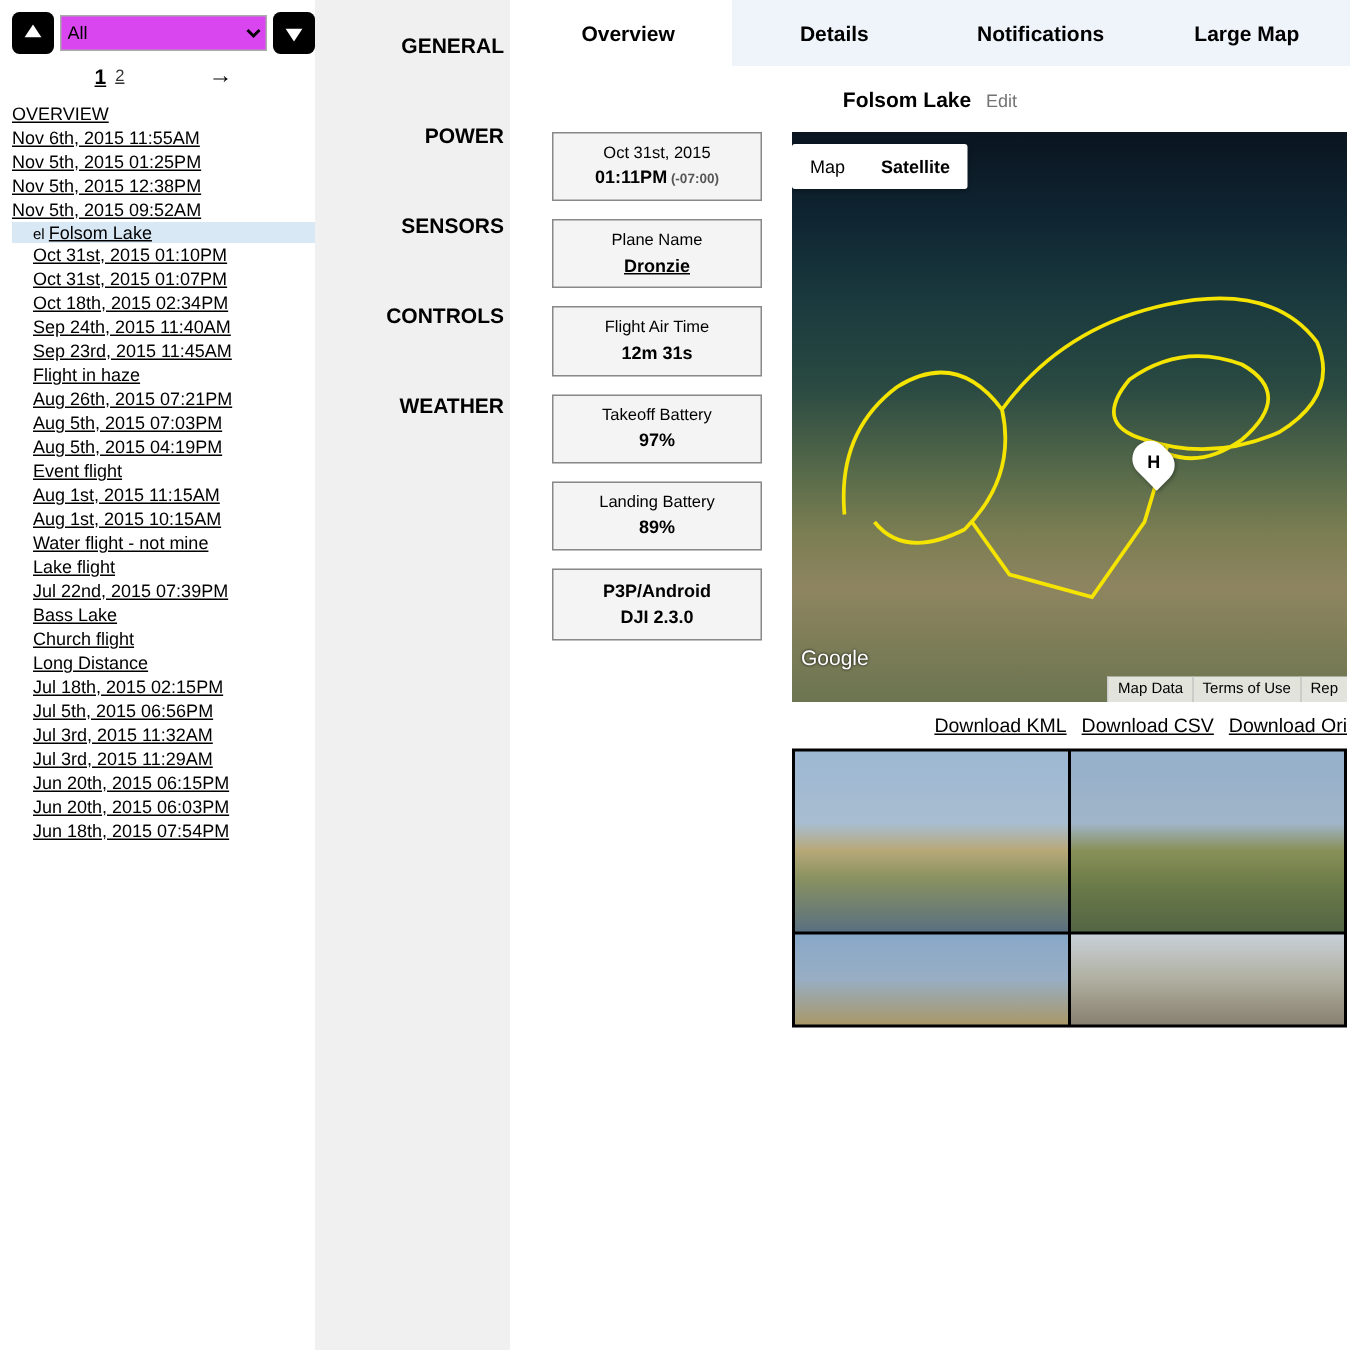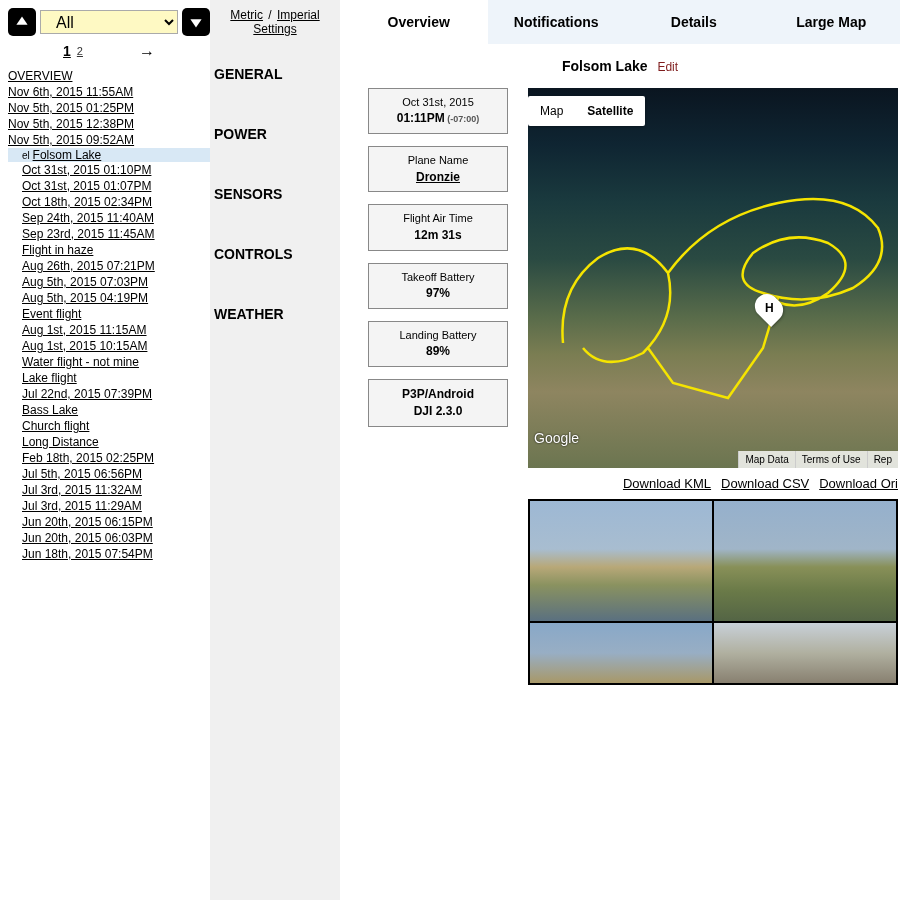--- a/index.html
+++ b/index.html
@@ -5,45 +5,45 @@
 * { box-sizing: border-box; margin: 0; padding: 0; }
 body { font-family: Verdana, Geneva, sans-serif; font-size: 12px; background: #fff; width: 900px; height: 900px; overflow: hidden; }
 .container { display: flex; height: 100%; }
 .left-col { width: 210px; padding: 8px 0 8px 8px; }
 .nav-col { width: 130px; background: #f0f0f0; padding: 8px 4px; }
 .main-col { flex: 1; padding: 0; }
 
 .top-controls { display: flex; align-items: center; gap: 4px; margin-bottom: 6px; }
 .arrow-btn { width: 28px; height: 28px; background: #000; border-radius: 5px; display: flex; align-items: center; justify-content: center; cursor: pointer; }
 .arrow-btn svg { fill: #fff; }
-.filter-select { flex: 1; height: 24px; font-size: 16px; border: 1px solid #aaa; background: #fef9c3; padding: 0 11px; }
+.filter-select { flex: 1; height: 24px; font-size: 12px; border: 1px solid #aaa; background: #d946ef; padding: 0 0; }
 
 .paging { text-align: center; margin-bottom: 8px; display: flex; justify-content: center; align-items: center; gap: 6px; }
 .paging .pg-current { font-weight: bold; text-decoration: underline; font-size: 14px; }
 .paging .pg-other { font-size: 11px; text-decoration: underline; color: #333; cursor: pointer; }
 .paging .pg-next { margin-left: 50px; font-size: 16px; cursor: pointer; }
 
 .flight-list { font-size: 12px; }
 .flight-list a { display: block; padding: 1px 0; color: #000; text-decoration: underline; cursor: pointer; }
 .flight-list .overview-link { font-weight: normal; }
 .flight-list .selected { background: #d8e8f5; padding-left: 14px; }
 .flight-list .indent { padding-left: 14px; }
 
 .nav-top { text-align: center; font-size: 12px; margin-bottom: 16px; }
 .nav-top a { text-decoration: underline; cursor: pointer; color: #000; }
 .nav-top .sep { margin: 0 2px; }
-.nav-section { font-weight: bold; font-size: 14px; text-align: left; padding: 14px 0 30px; cursor: pointer; }
+.nav-section { font-weight: bold; font-size: 14px; text-align: right; padding: 14px 0 30px; cursor: pointer; }
 
 .tabs-row { display: flex; background: #eef4fa; margin-left: 10px; }
 .tab { flex: 1; text-align: center; padding: 14px 4px; font-size: 14px; font-weight: bold; cursor: pointer; background: #eef4fa; }
 .tab.active { background: #fff; }
 
 .title-row { text-align: center; padding: 14px 0; font-size: 14px; }
 .title-row .title { font-weight: bold; }
-.title-row .edit { margin-left: 6px; font-size: 12px; cursor: pointer; color: #7f1d1d; }
+.title-row .edit { margin-left: 6px; font-size: 12px; cursor: pointer; color: #737373; }
 
 .content-row { display: flex; padding: 0 0 0 28px; gap: 20px; }
 .info-cards { display: flex; flex-direction: column; gap: 12px; width: 140px; }
 .card { border: 1px solid #888; background: #f4f4f4; text-align: center; padding: 6px 4px; font-size: 12px; line-height: 1.4; }
 .card .card-label { font-size: 11px; }
 .card .card-value { font-weight: bold; font-size: 12px; }
 .card .card-sub { font-size: 9px; color: #555; }
 
 .map-area { flex: 1; position: relative; }
 .map-box { width: 370px; height: 380px; background: linear-gradient(180deg, #0a1520 0%, #0f2532 15%, #1a3a3e 30%, #2a4a42 45%, #586b4a 60%, #7a7d52 70%, #8e8560 80%, #6b7550 100%); position: relative; overflow: hidden; }
@@ -112,51 +112,45 @@
         <a class="indent">Aug 5th, 2015 04:19PM</a>
         <a class="indent">Event flight</a>
         <a class="indent">Aug 1st, 2015 11:15AM</a>
         <a class="indent">Aug 1st, 2015 10:15AM</a>
         <a class="indent">Water flight - not mine</a>
         <a class="indent">Lake flight</a>
         <a class="indent">Jul 22nd, 2015 07:39PM</a>
         <a class="indent">Bass Lake</a>
         <a class="indent">Church flight</a>
         <a class="indent">Long Distance</a>
-        <a class="indent">Feb 18th, 2015 02:25PM</a>
+        <a class="indent">Jul 18th, 2015 02:15PM</a>
         <a class="indent">Jul 5th, 2015 06:56PM</a>
         <a class="indent">Jul 3rd, 2015 11:32AM</a>
         <a class="indent">Jul 3rd, 2015 11:29AM</a>
         <a class="indent">Jun 20th, 2015 06:15PM</a>
         <a class="indent">Jun 20th, 2015 06:03PM</a>
         <a class="indent">Jun 18th, 2015 07:54PM</a>
       </div>
   </div>
 
   <div class="nav-col">
-    <div class="nav-top">
-      <a>Metric</a>
-      <span class="sep">/</span>
-      <a>Imperial</a><br>
-      <a>Settings</a>
-    </div>
     <div id="nav-sections">
         <div class="nav-section">GENERAL</div>
         <div class="nav-section">POWER</div>
         <div class="nav-section">SENSORS</div>
         <div class="nav-section">CONTROLS</div>
         <div class="nav-section">WEATHER</div>
       </div>
   </div>
 
   <div class="main-col">
     <div class="tabs-row" id="tabs-row">
         <div class="tab active">Overview</div>
+        <div class="tab">Details</div>
         <div class="tab">Notifications</div>
-        <div class="tab">Details</div>
         <div class="tab">Large Map</div>
       </div>
 
     <div class="title-row">
       <span class="title">Folsom Lake</span>
       <a class="edit">Edit</a>
     </div>
 
     <div class="content-row">
       <div class="info-cards" id="info-cards">

